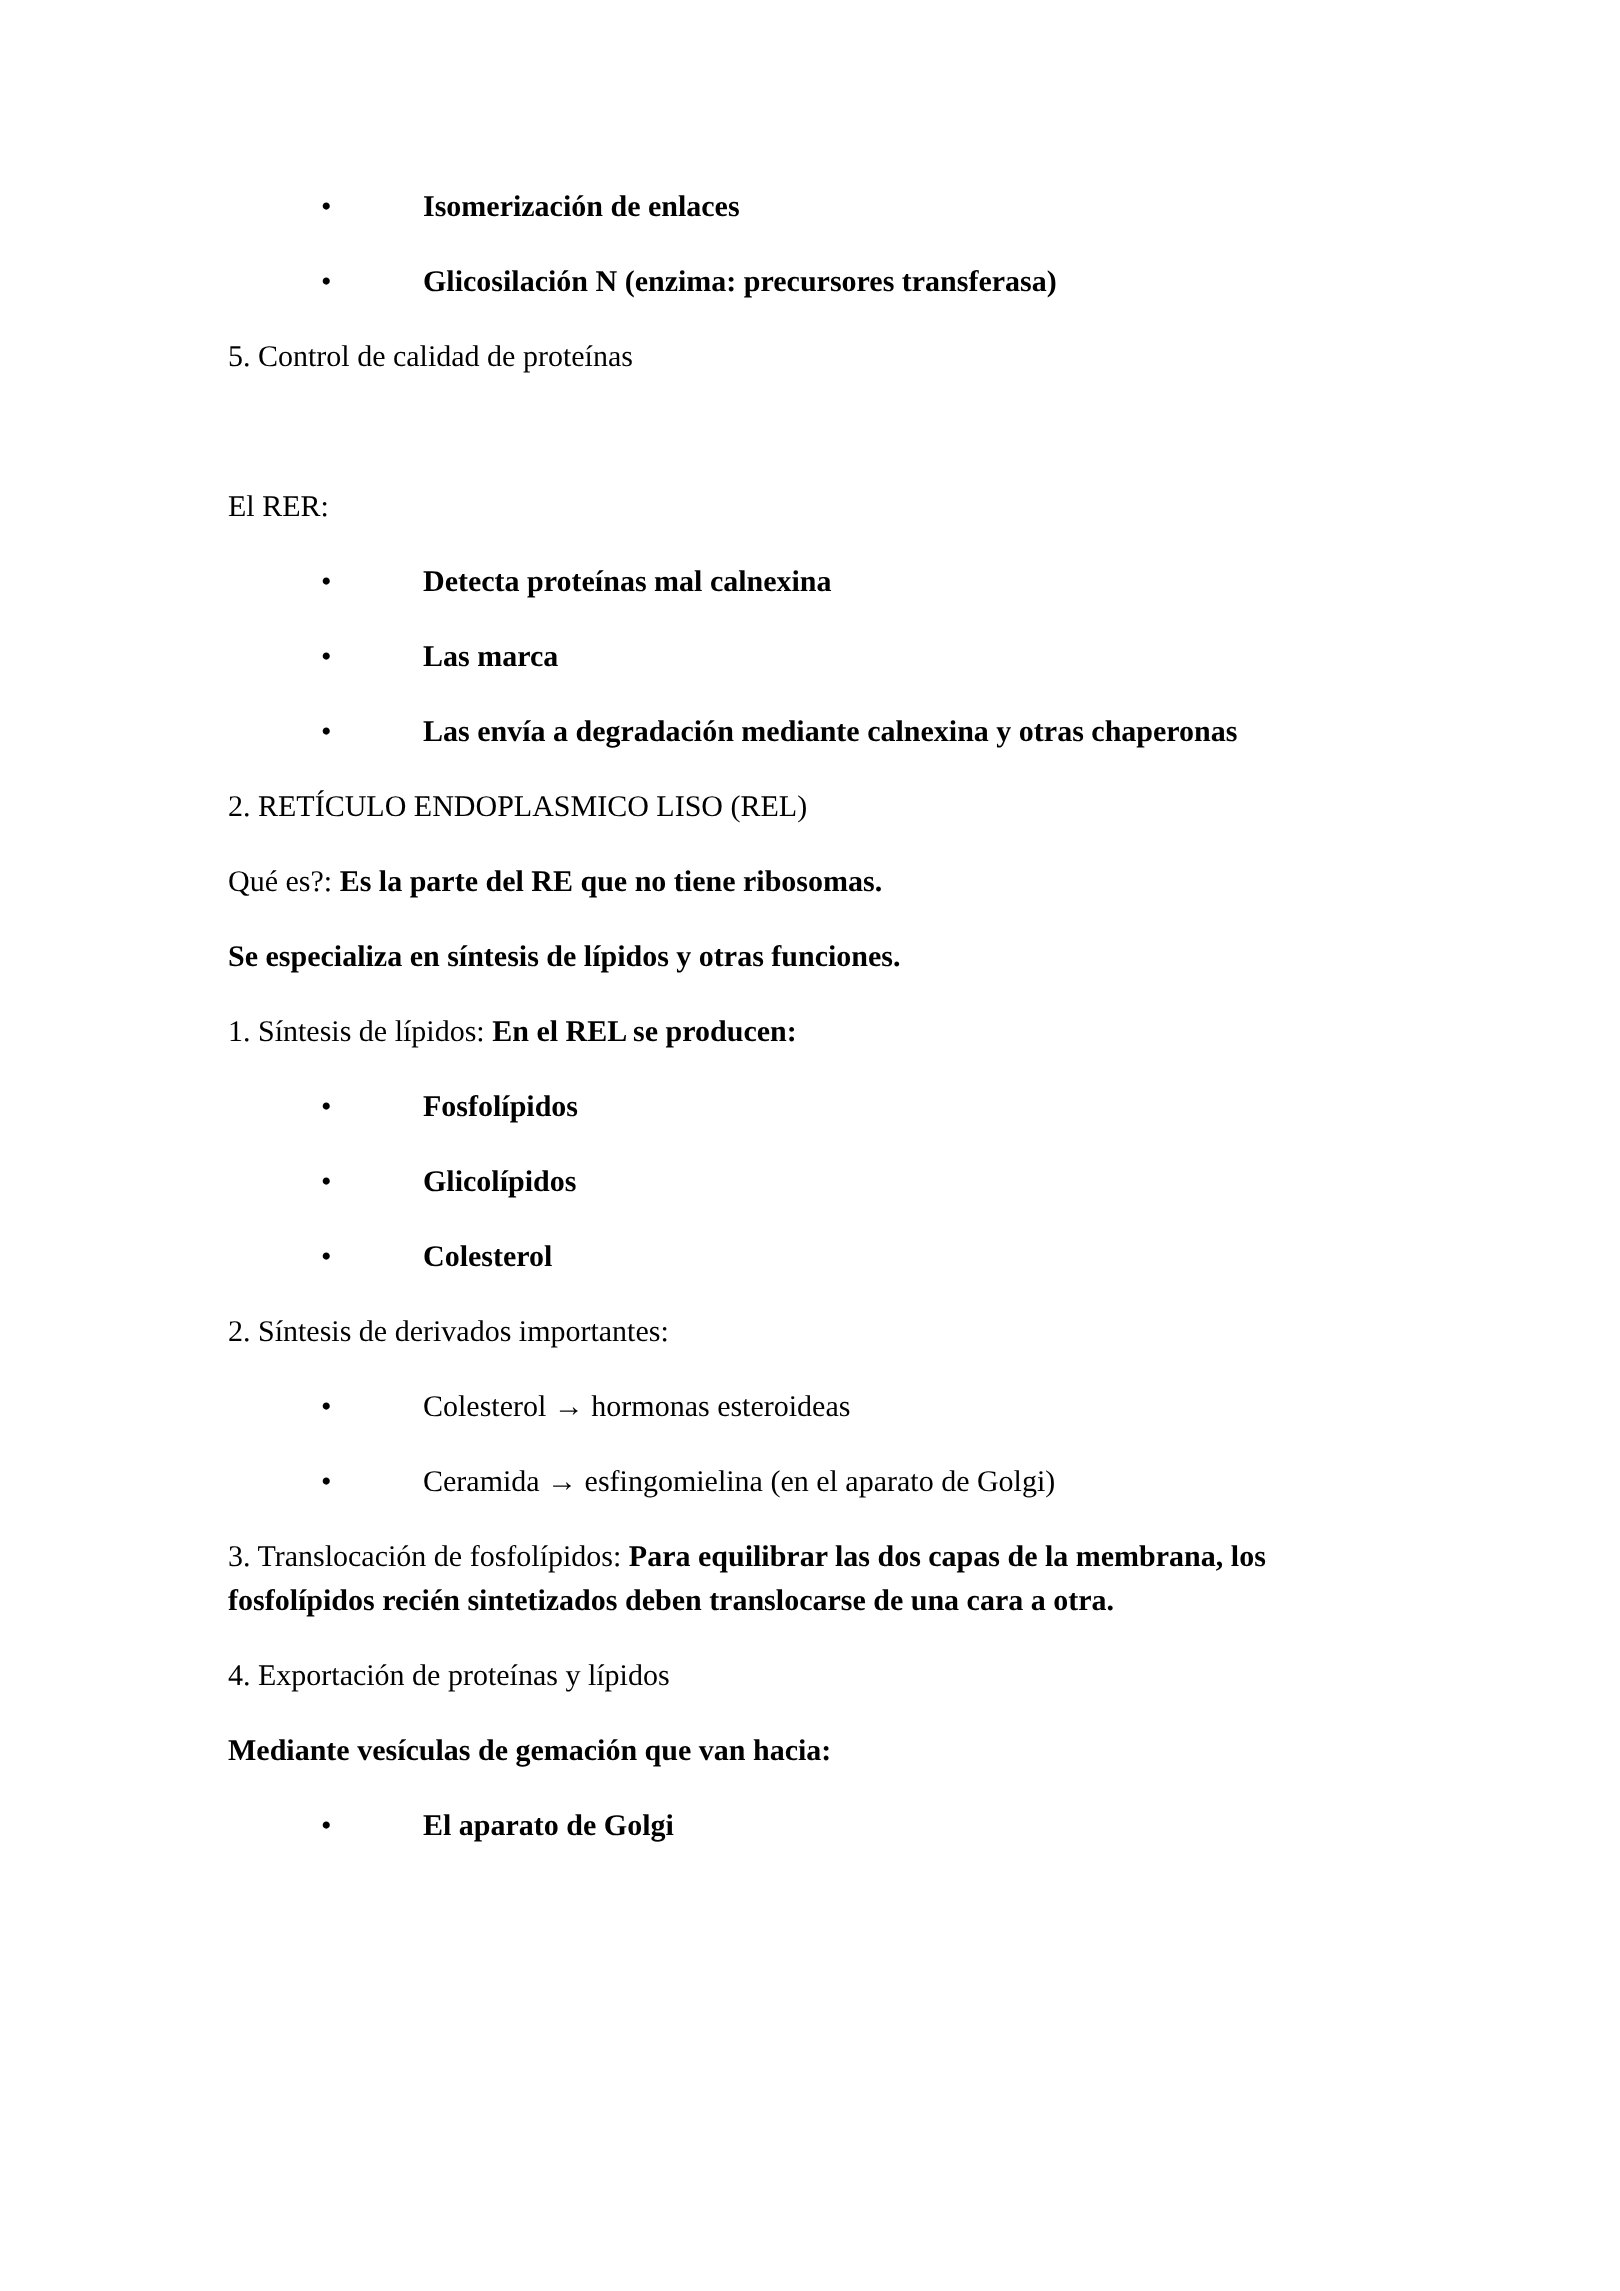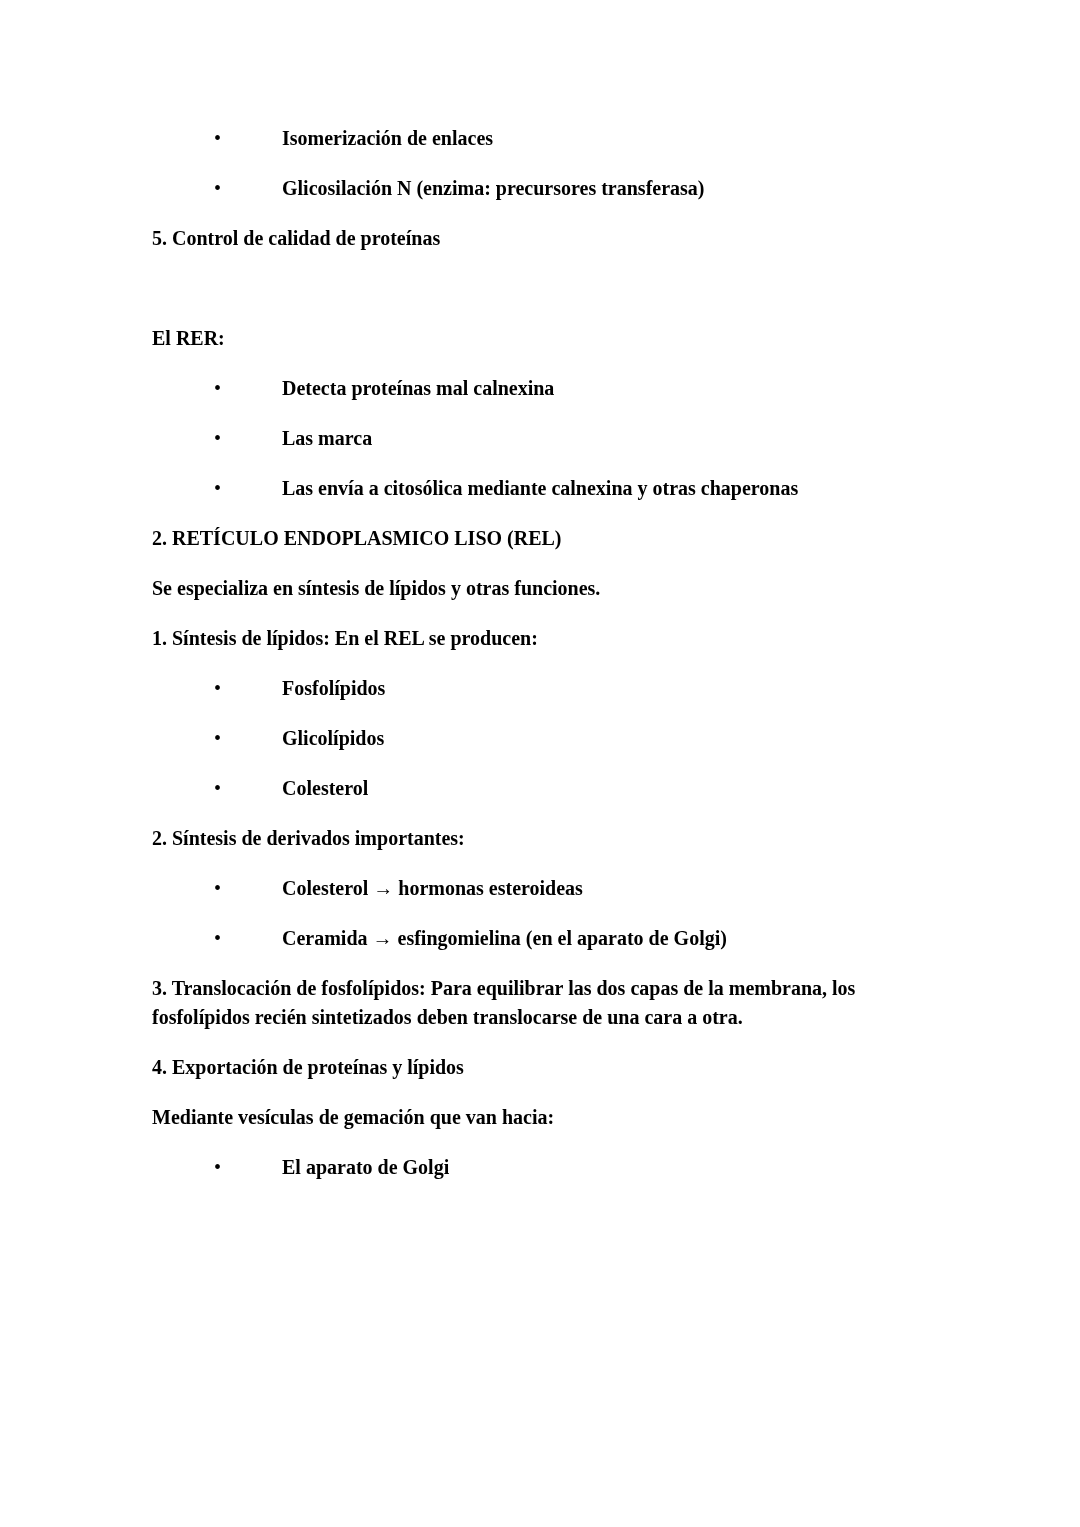--- a/index.html
+++ b/index.html
@@ -29,40 +29,41 @@
   .block.bullet {
     position: relative;
     padding-left: 130px;
   }
   .block.bullet .marker {
     position: absolute;
     left: 62px;
     top: 0;
   }
   .bold {
-    font-weight: bold;
+    font-weight: normal;
   }
   .regular {
     font-weight: bold;
   }
 </style>
 </head>
 <body>
 
 <div class="page">
   <div>
       <div class="block bullet"><span class="marker">•</span><span class="regular">Isomerización de enlaces</span></div>
       <div class="block bullet"><span class="marker">•</span><span class="regular">Glicosilación N (enzima: precursores transferasa)</span></div>
       <div class="block heading"><span class="bold">5. Control de calidad de proteínas</span></div>
       <div class="block spacer"></div>
       <div class="block heading"><span class="bold">El RER:</span></div>
       <div class="block bullet"><span class="marker">•</span><span class="regular">Detecta proteínas mal calnexina</span></div>
       <div class="block bullet"><span class="marker">•</span><span class="regular">Las marca</span></div>
-      <div class="block bullet"><span class="marker">•</span><span class="regular">Las envía a citosólica mediante calnexina y otras chaperonas</span></div>
+      <div class="block bullet"><span class="marker">•</span><span class="regular">Las envía a degradación mediante calnexina y otras chaperonas</span></div>
       <div class="block heading"><span class="bold">2. RETÍCULO ENDOPLASMICO LISO (REL)</span></div>
+      <div class="block paragraph"><span class="bold">Qué es?: </span><span class="regular">Es la parte del RE que no tiene ribosomas.</span></div>
       <div class="block paragraph"><span class="regular">Se especializa en síntesis de lípidos y otras funciones.</span></div>
       <div class="block paragraph"><span class="bold">1. Síntesis de lípidos: </span><span class="regular">En el REL se producen:</span></div>
       <div class="block bullet"><span class="marker">•</span><span class="regular">Fosfolípidos</span></div>
       <div class="block bullet"><span class="marker">•</span><span class="regular">Glicolípidos</span></div>
       <div class="block bullet"><span class="marker">•</span><span class="regular">Colesterol</span></div>
       <div class="block heading"><span class="bold">2. Síntesis de derivados importantes:</span></div>
       <div class="block bullet"><span class="marker">•</span><span class="bold">Colesterol → hormonas esteroideas</span></div>
       <div class="block bullet"><span class="marker">•</span><span class="bold">Ceramida → esfingomielina (en el aparato de Golgi)</span></div>
       <div class="block paragraph"><span class="bold">3. Translocación de fosfolípidos: </span><span class="regular">Para equilibrar las dos capas de la membrana, los fosfolípidos recién sintetizados deben translocarse de una cara a otra.</span></div>
       <div class="block heading"><span class="bold">4. Exportación de proteínas y lípidos</span></div>

